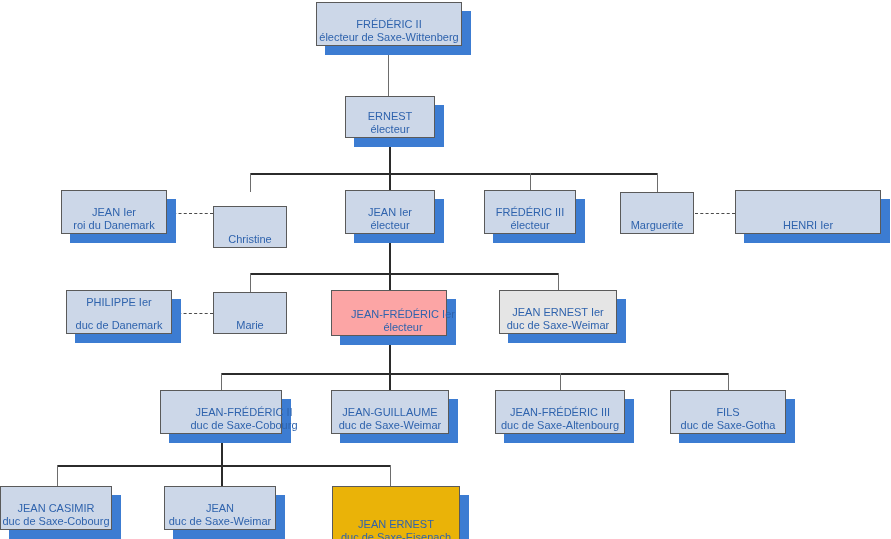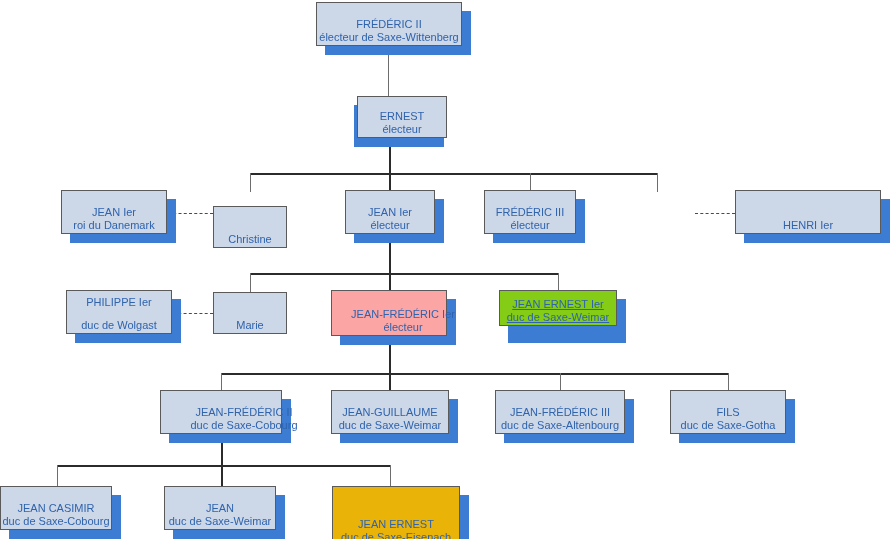--- a/index.html
+++ b/index.html
@@ -99,54 +99,57 @@
     <div class="ln v gray" style="left: 57px; top: 465px; height: 21px;"></div>
     <div class="ln v thick" style="left: 221px; top: 465px; height: 21px;"></div>
     <div class="ln v gray" style="left: 390px; top: 465px; height: 21px;"></div>
     <div class="dash" style="left: 168px; top: 213px; width: 45px;"></div>
     <div class="dash" style="left: 695px; top: 213px; width: 40px;"></div>
     <div class="dash" style="left: 173px; top: 313px; width: 40px;"></div>
     <div class="node" style="left: 316px; top: 2px; width: 146px; height: 44px; background: rgb(204, 215, 232); border-color: rgb(90, 90, 90); color: rgb(47, 99, 173);">
       <div class="l1">FRÉDÉRIC II</div>
       <div class="l2">électeur de Saxe-Wittenberg</div>
     </div>
-    <div class="node" style="left: 345px; top: 96px; width: 90px; height: 42px; background: rgb(204, 215, 232); border-color: rgb(90, 90, 90); color: rgb(47, 99, 173); margin-left: 12px;">
+    <div class="node" style="left: 345px; top: 96px; width: 90px; height: 42px; background: rgb(204, 215, 232); border-color: rgb(90, 90, 90); color: rgb(47, 99, 173);">
       <div class="l1">ERNEST</div>
       <div class="l2">électeur</div>
     </div>
     <div class="node" style="left: 61px; top: 190px; width: 106px; height: 44px; background: rgb(204, 215, 232); border-color: rgb(90, 90, 90); color: rgb(47, 99, 173);">
       <div class="l1">JEAN Ier</div>
       <div class="l2">roi du Danemark</div>
     </div>
     <div class="node spouse" style="left: 213px; top: 192px; width: 74px; height: 42px; background: rgb(204, 215, 232); border-color: rgb(90, 90, 90); color: rgb(47, 99, 173); margin-top: 14px;">
       <div class="l1">Christine</div>
     </div>
     <div class="node" style="left: 345px; top: 190px; width: 90px; height: 44px; background: rgb(204, 215, 232); border-color: rgb(90, 90, 90); color: rgb(47, 99, 173);">
       <div class="l1">JEAN Ier</div>
       <div class="l2">électeur</div>
     </div>
     <div class="node" style="left: 484px; top: 190px; width: 92px; height: 44px; background: rgb(204, 215, 232); border-color: rgb(90, 90, 90); color: rgb(47, 99, 173);">
       <div class="l1">FRÉDÉRIC III</div>
       <div class="l2">électeur</div>
     </div>
+    <div class="node spouse" style="left: 620px; top: 192px; width: 74px; height: 42px; background: rgb(204, 215, 232); border-color: rgb(90, 90, 90); color: rgb(47, 99, 173);">
+      <div class="l1">Marguerite</div>
+    </div>
     <div class="node" style="left: 735px; top: 190px; width: 146px; height: 44px; background: rgb(204, 215, 232); border-color: rgb(90, 90, 90); color: rgb(47, 99, 173);">
       <div class="l1">HENRI Ier</div>
     </div>
     <div class="node" style="left: 66px; top: 290px; width: 106px; height: 44px; background: rgb(204, 215, 232); border-color: rgb(90, 90, 90); color: rgb(47, 99, 173); gap: 10px;">
       <div class="l1">PHILIPPE Ier</div>
-      <div class="l2">duc de Wolgast</div>
+      <div class="l2">duc de Danemark</div>
     </div>
     <div class="node spouse" style="left: 213px; top: 292px; width: 74px; height: 42px; background: rgb(204, 215, 232); border-color: rgb(90, 90, 90); color: rgb(47, 99, 173);">
       <div class="l1">Marie</div>
     </div>
     <div class="node" style="left: 331px; top: 290px; width: 116px; height: 46px; background: #fca5a5; border-color: rgb(90, 90, 90); color: rgb(47, 99, 173); padding-left: 28px;">
       <div class="l1">JEAN-FRÉDÉRIC Ier</div>
       <div class="l2">électeur</div>
     </div>
-    <div class="node" style="left: 499px; top: 290px; width: 118px; height: 36px; background: #84cc16; border-color: rgb(90, 90, 90); color: rgb(47, 99, 173); text-decoration: underline;">
+    <div class="node" style="left: 499px; top: 290px; width: 118px; height: 44px; background: #e5e5e5; border-color: rgb(90, 90, 90); color: rgb(47, 99, 173);">
       <div class="l1">JEAN ERNEST Ier</div>
       <div class="l2">duc de Saxe-Weimar</div>
     </div>
     <div class="node" style="left: 160px; top: 390px; width: 122px; height: 44px; background: rgb(204, 215, 232); border-color: rgb(90, 90, 90); color: rgb(47, 99, 173); padding-left: 46px;">
       <div class="l1">JEAN-FRÉDÉRIC II</div>
       <div class="l2">duc de Saxe-Cobourg</div>
     </div>
     <div class="node" style="left: 331px; top: 390px; width: 118px; height: 44px; background: rgb(204, 215, 232); border-color: rgb(90, 90, 90); color: rgb(47, 99, 173);">
       <div class="l1">JEAN-GUILLAUME</div>
       <div class="l2">duc de Saxe-Weimar</div>

